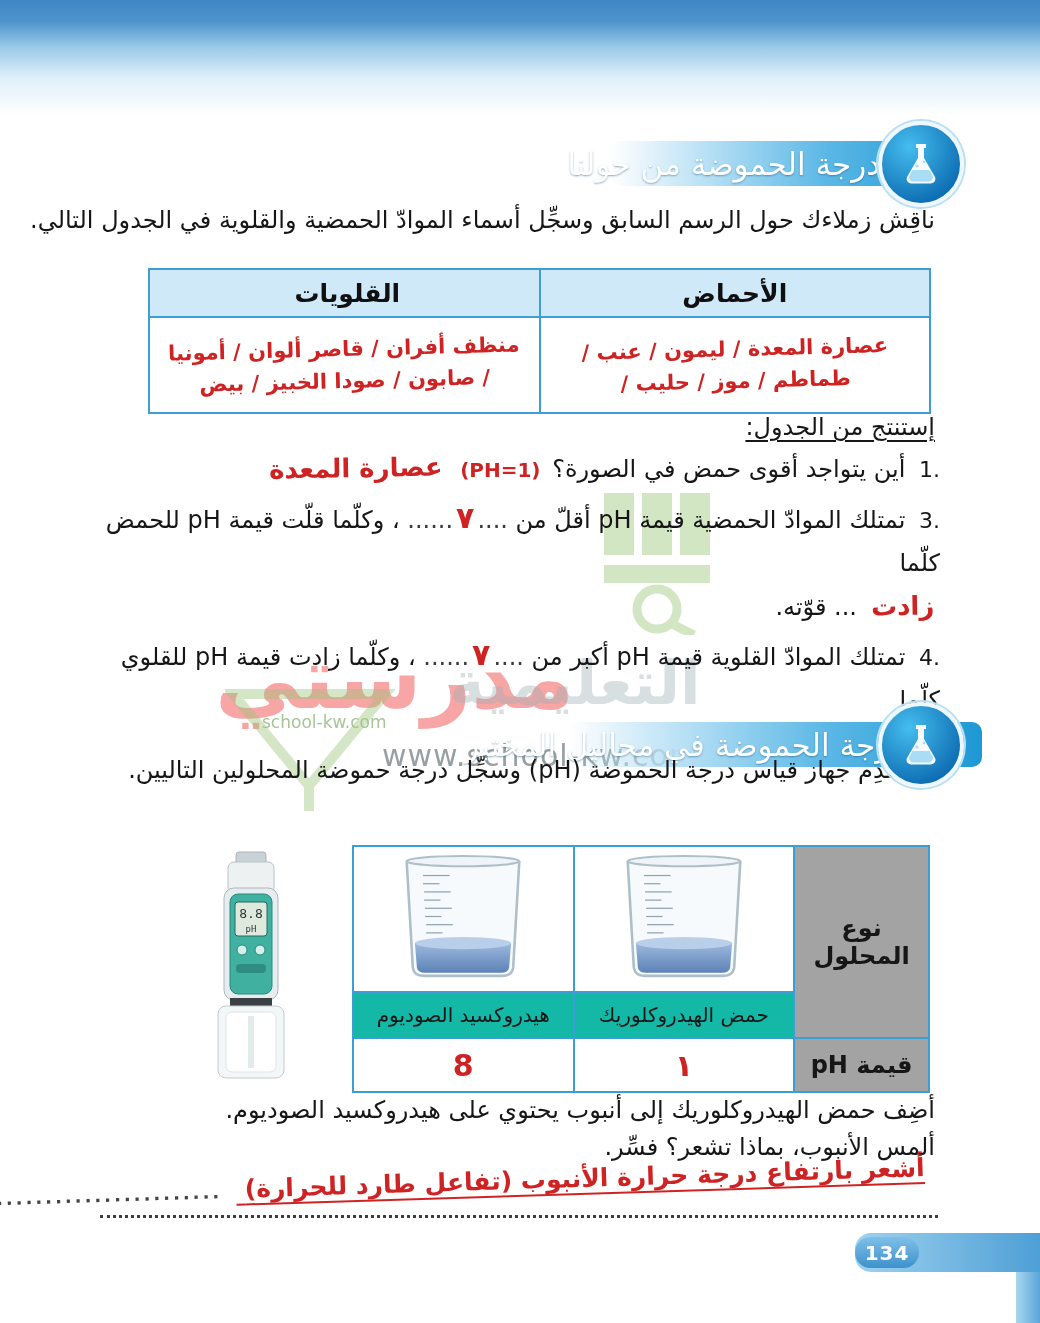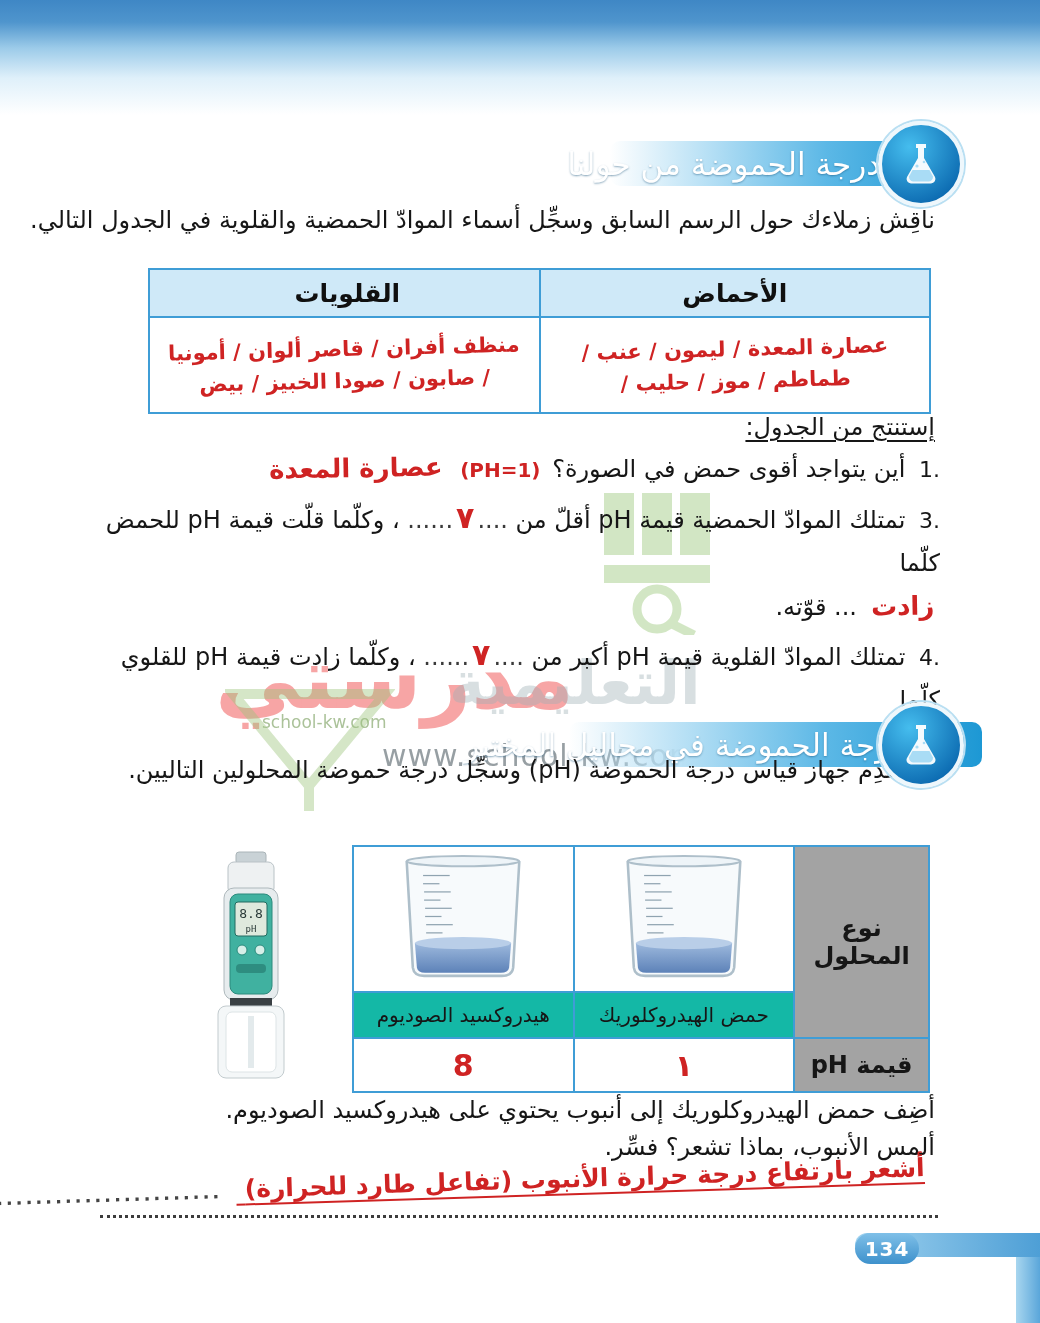--- a/index.html
+++ b/index.html
@@ -6,24 +6,24 @@
   body{
     width:1040px;height:1323px;position:relative;background:#ffffff;
     font-family:"DejaVu Sans",sans-serif;overflow:hidden;color:#161616;
   }
   
   .top-grad{
     position:absolute;top:0;left:0;width:1040px;height:115px;z-index:0;
     background:linear-gradient(180deg,#3f87c5 0px,#4f95cd 22px,#9ccbe9 48px,#dff0fa 78px,#ffffff 115px);
   }
   .page-band{
-    position:absolute;top:1233px;left:855px;width:185px;height:24px;z-index:3;
+    position:absolute;top:1233px;left:855px;width:185px;height:39px;z-index:3;
     border-radius:16px 0 0 16px;
     background:linear-gradient(to right,#9fd2ef,#4e9fd6);
-    display:flex;align-items:flex-start;
+    display:flex;align-items:center;
   }
   .page-tab{
     width:64px;height:31px;border-radius:16px;background:linear-gradient(180deg,#7fc0e8,#3e91cc);
     display:flex;align-items:center;justify-content:center;
     color:#ffffff;font-weight:bold;font-size:20px;letter-spacing:1px;
   }
   .right-strip{
     position:absolute;top:1250px;right:0;width:24px;height:73px;z-index:2;
     background:linear-gradient(to right,#a8d6ef,#5aa6da);
   }

